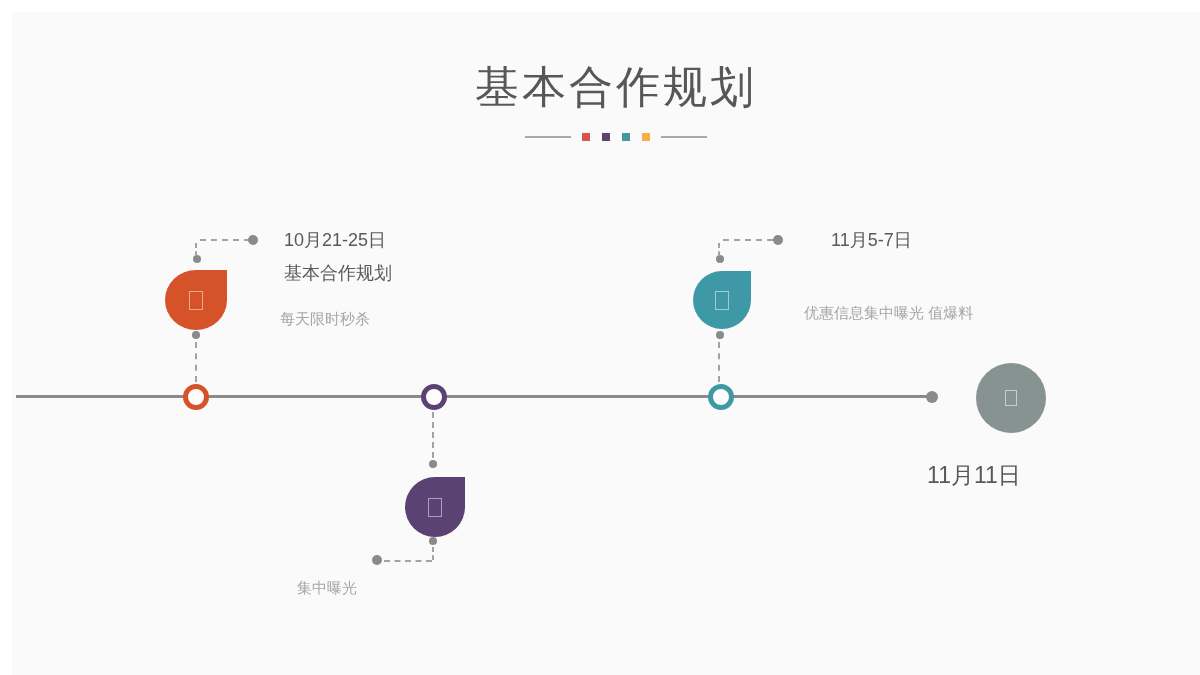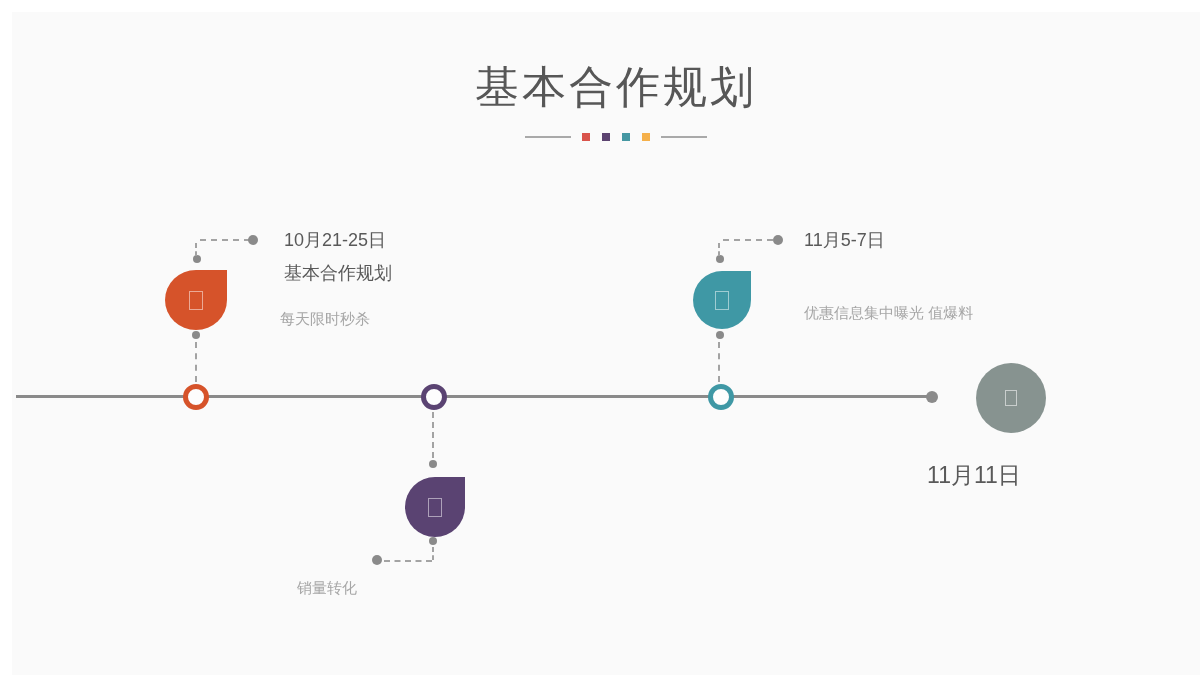--- a/index.html
+++ b/index.html
@@ -179,39 +179,39 @@
       <span class="glyph-box"></span>
     </div>
 
     <span class="dot8" style="left:413px; top:521px;"></span>
     <span class="vdash" style="left:416px; top:531px; height:13px;"></span>
     <span class="hdash" style="left:368px; top:544px; width:48px;"></span>
     <span class="dot10" style="left:356px; top:539px;"></span>
 
     <div class="ms-text align-right" style="left:120px; top:484px; width:220px;">
     </div>
-    <div class="ms-sub align-right" style="left:141px; top:562px; width:200px;">销量转化</div>
+    <div class="ms-sub align-right" style="left:141px; top:562px; width:200px;">集中曝光</div>
   </div>
 
   <div>
     <span class="dot8" style="left:700px; top:239px;"></span>
     <span class="vdash" style="left:702px; top:227px; height:13px;"></span>
     <span class="hdash" style="left:707px; top:223px; width:50px;"></span>
     <span class="dot10" style="left:757px; top:219px;"></span>
 
     <div class="teardrop" style="left: 677px; top: 255px; width: 58px; height: 58px; background-color: rgb(63, 152, 165);">
       <span class="glyph-box"></span>
     </div>
 
     <span class="dot8" style="left:700px; top:315px;"></span>
     <span class="vdash" style="left:702px; top:326px; height:40px;"></span>
 
     <div class="ring" style="left: 692px; top: 368px; border-color: rgb(63, 152, 165);"></div>
 
-    <div class="ms-text" style="left:784px; top:206px;">
+    <div class="ms-text" style="left:811px; top:206px;">
       <div class="line">11月5-7日</div>
     </div>
     <div class="ms-sub" style="left:788px; top:287px;">优惠信息集中曝光 值爆料</div>
   </div>
 
   <div>
     <div class="final-circle" style="background-color: rgb(135, 147, 144);">
       <span class="glyph-box"></span>
     </div>
     <div class="final-label">11月11日</div>

